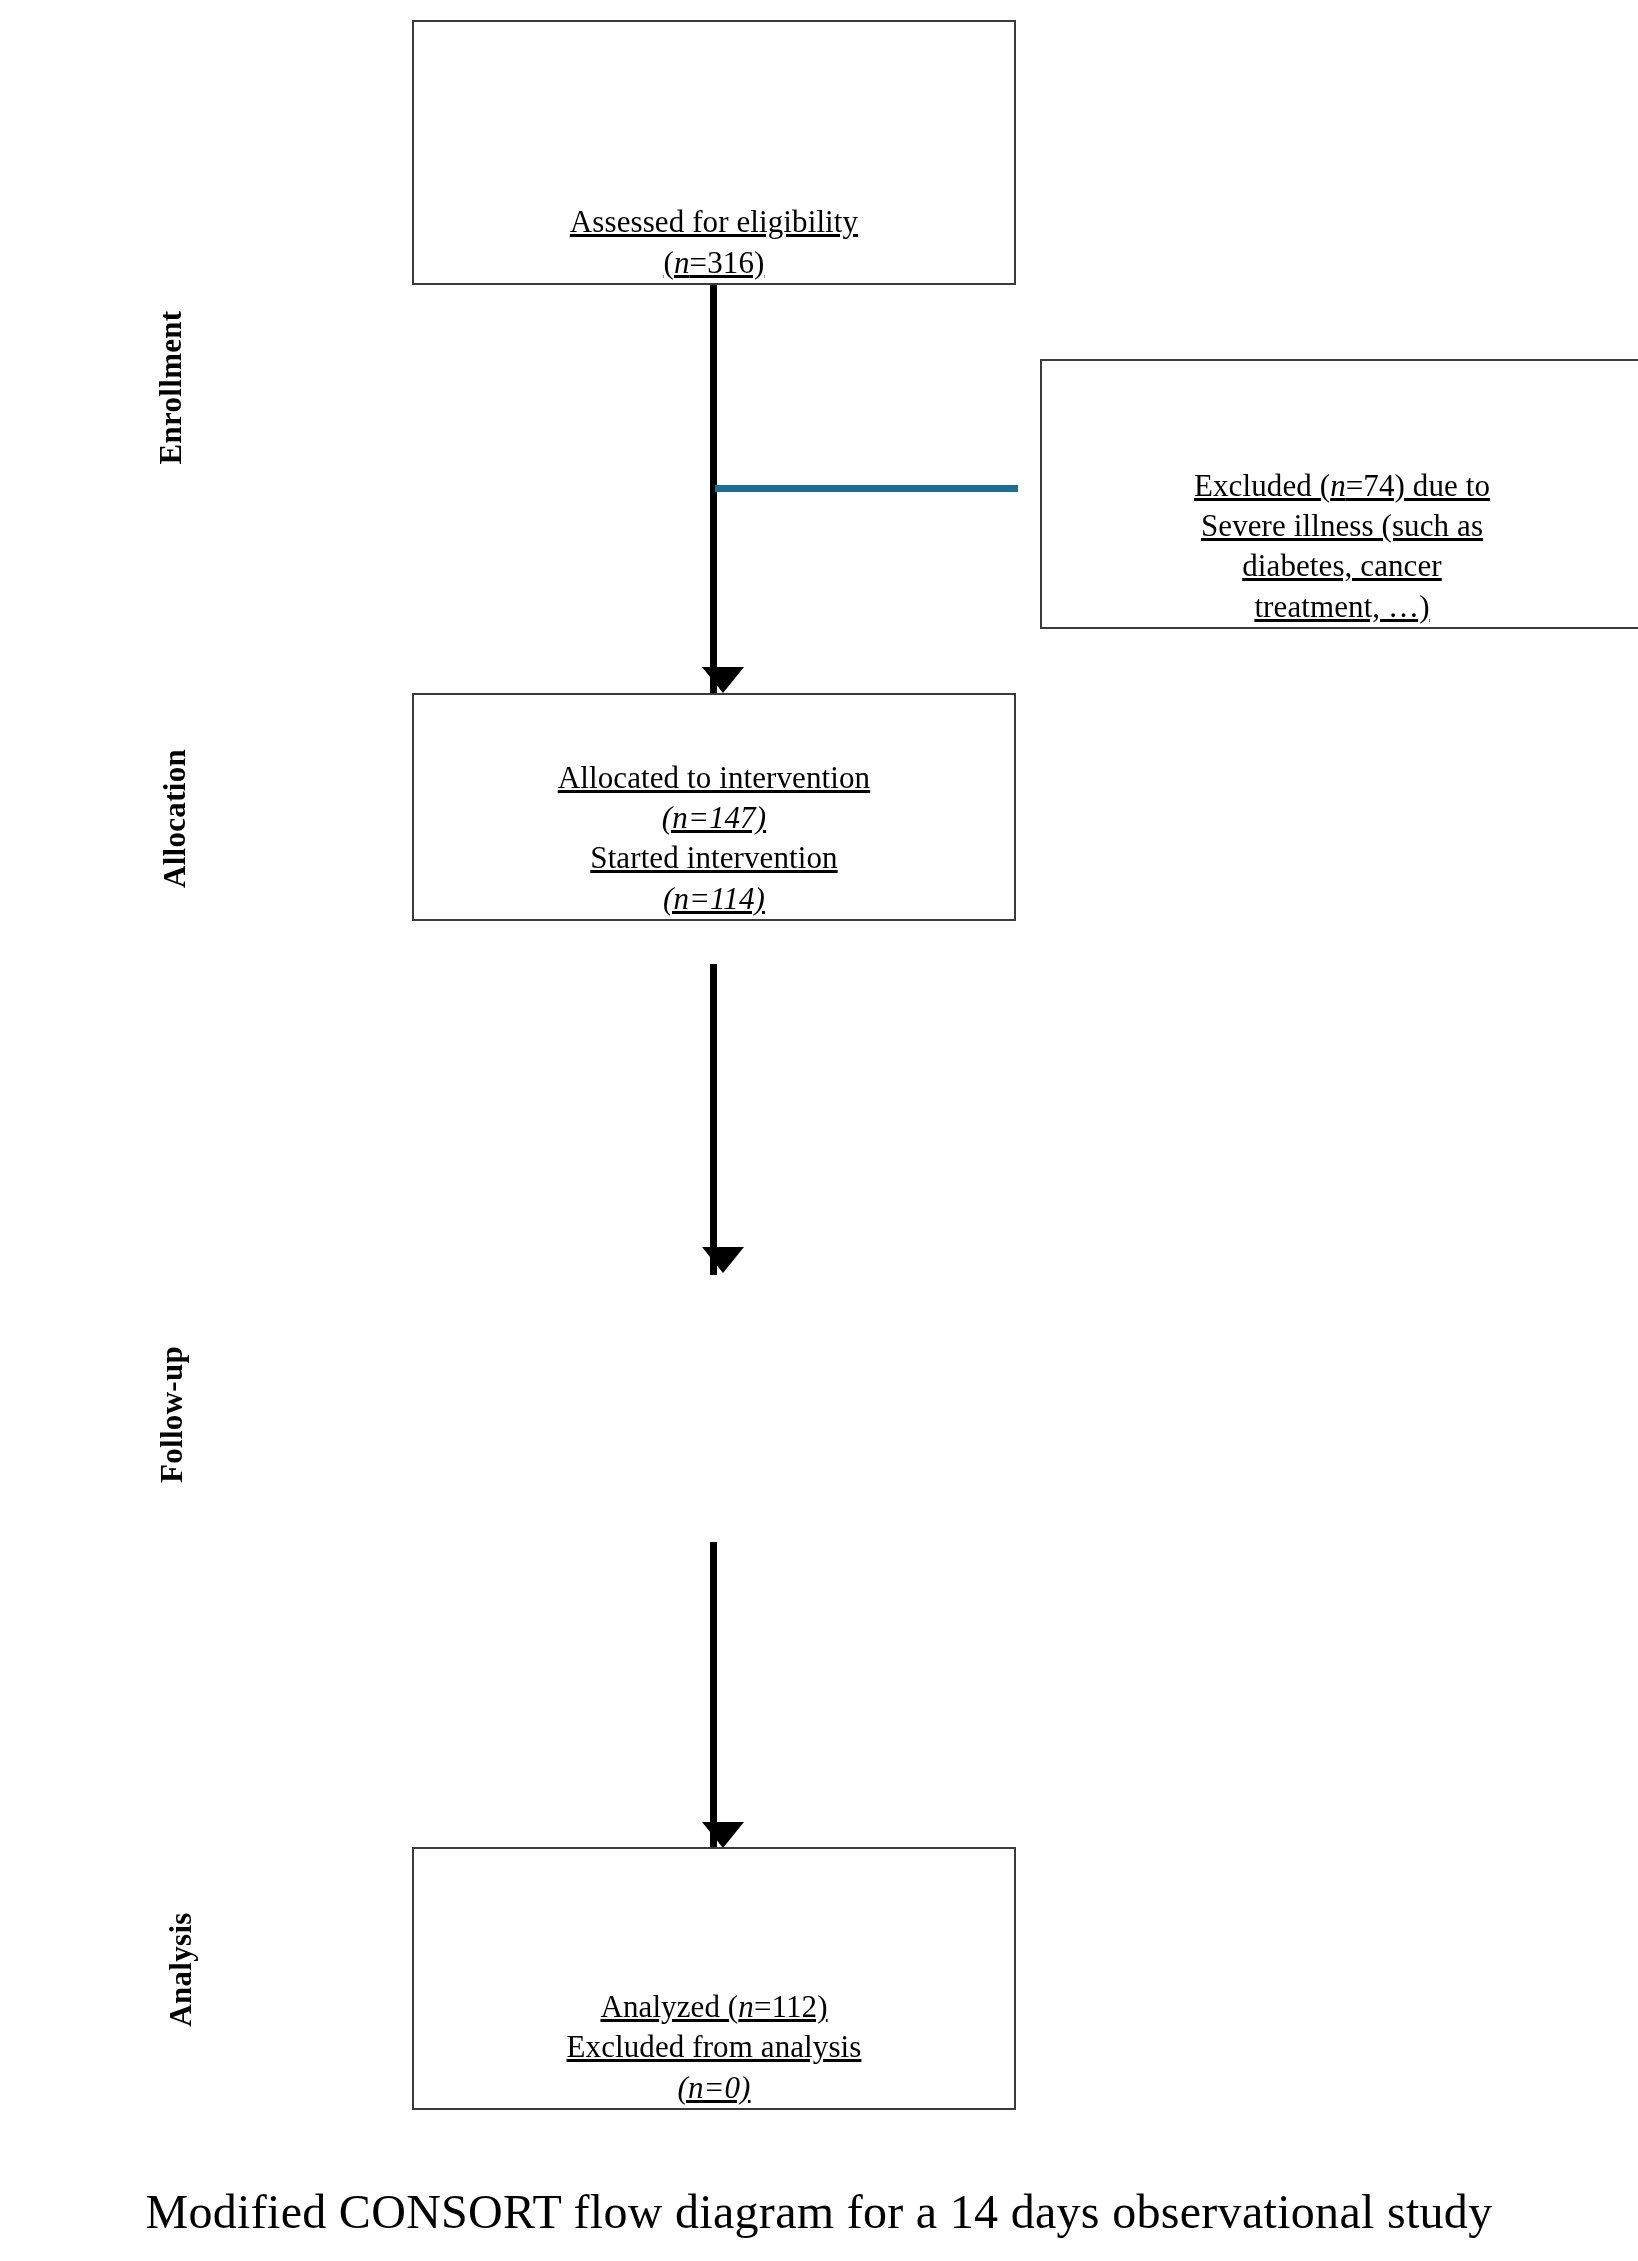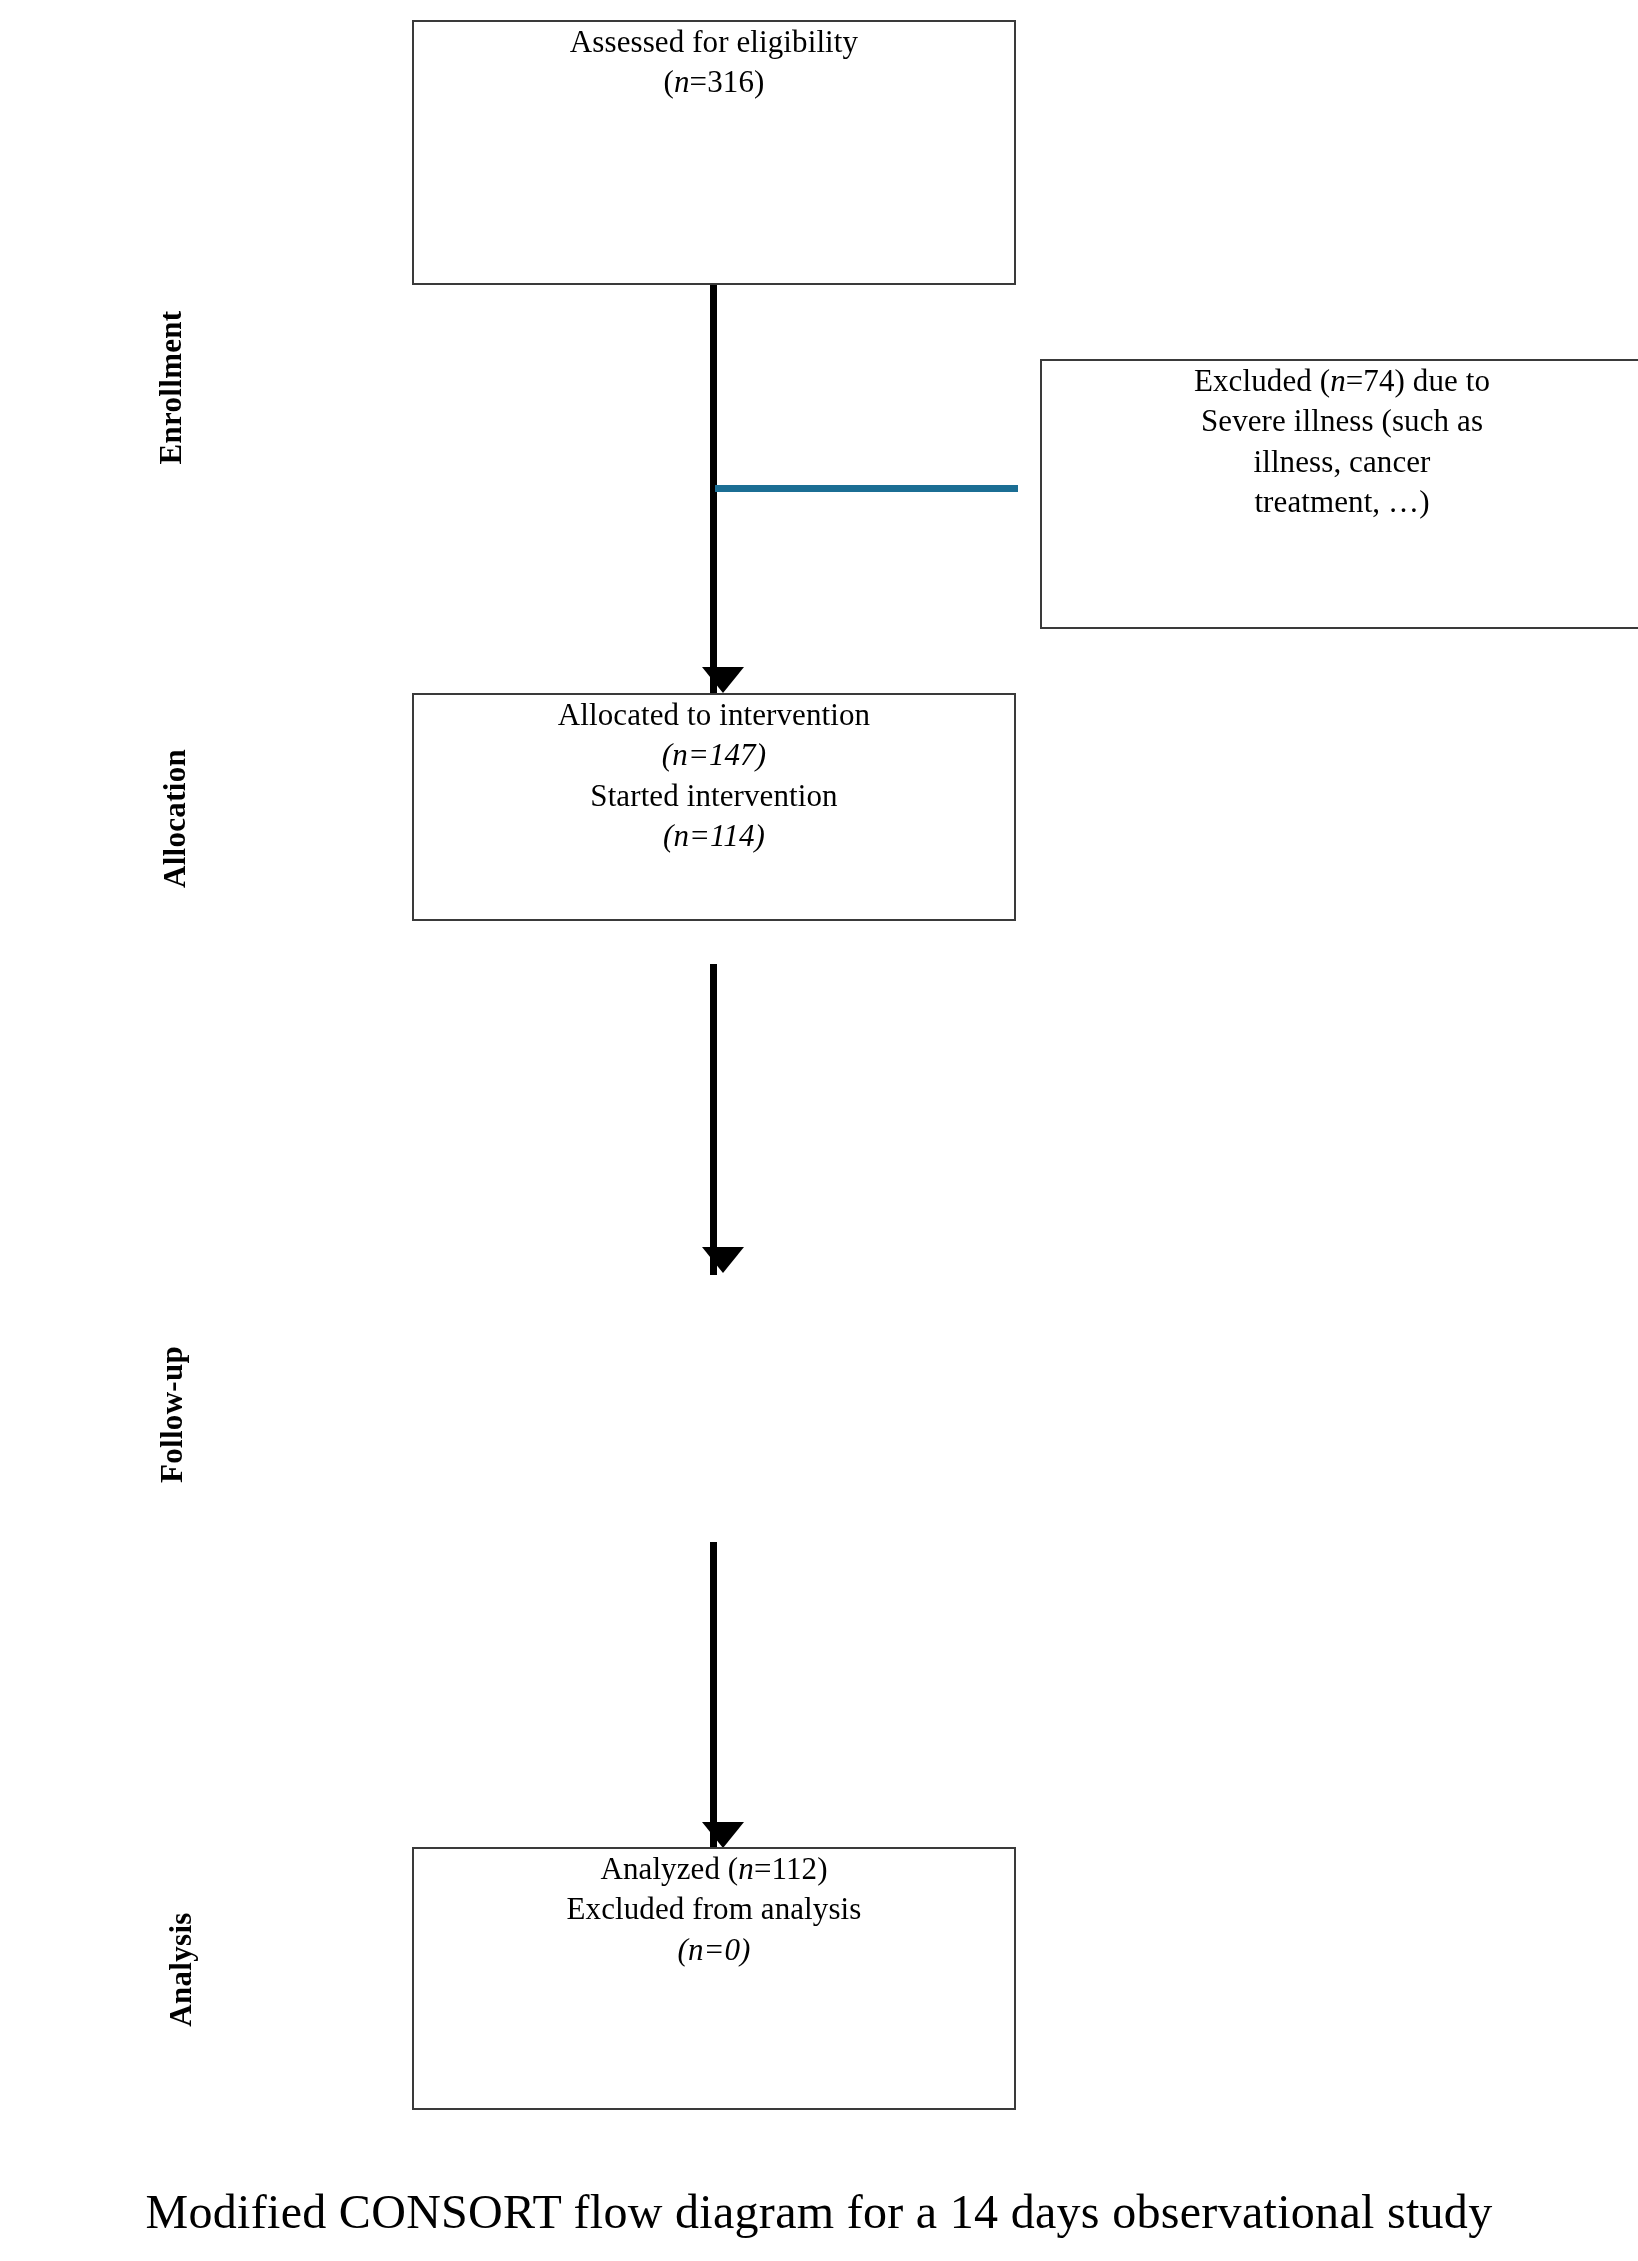--- a/index.html
+++ b/index.html
@@ -17,23 +17,24 @@
     color: #000000;
   }
 
   
   .node-box {
     position: absolute;
     box-sizing: border-box;
     background: #ffffff;
     border: 2.5px solid #3a3a3a;
     display: flex;
-    align-items: flex-start;
+    align-items: flex-end;
     justify-content: center;
     text-align: center;
+    text-decoration: underline;
   }
   .node-text {
     font-size: 31px;
     line-height: 1.30;
     letter-spacing: 0.1px;
     white-space: pre-line;
     padding: 0 15px;
   }
   .node-text i { font-style: italic; }
 
@@ -126,21 +127,21 @@
   <div class="stem" id="stem-3"></div>
   <div class="arrowhead" id="arrow-3"></div>
 
   <div id="connector-excluded"></div>
 
   <div class="node-box" id="box-eligibility">
     <div class="node-text"><span>Assessed for eligibility</span><br><span>(</span><i>n</i><span>=316)</span></div>
   </div>
 
   <div class="node-box" id="box-excluded">
-    <div class="node-text"><span>Excluded (</span><i>n</i><span>=74) due to</span><br><span>Severe illness (such as</span><br><span>illness, cancer</span><br><span>treatment, …)</span></div>
+    <div class="node-text"><span>Excluded (</span><i>n</i><span>=74) due to</span><br><span>Severe illness (such as</span><br><span>diabetes, cancer</span><br><span>treatment, …)</span></div>
   </div>
 
   <div class="node-box" id="box-allocation">
     <div class="node-text"><span>Allocated to intervention</span><br><i>(n=147)</i><br><span>Started intervention</span><br><i>(n=114)</i></div>
   </div>
 
 
   <div class="node-box" id="box-analysis">
     <div class="node-text"><span>Analyzed (</span><i>n</i><span>=112)</span><br><span>Excluded from analysis</span><br><i>(n=0)</i></div>
   </div>

